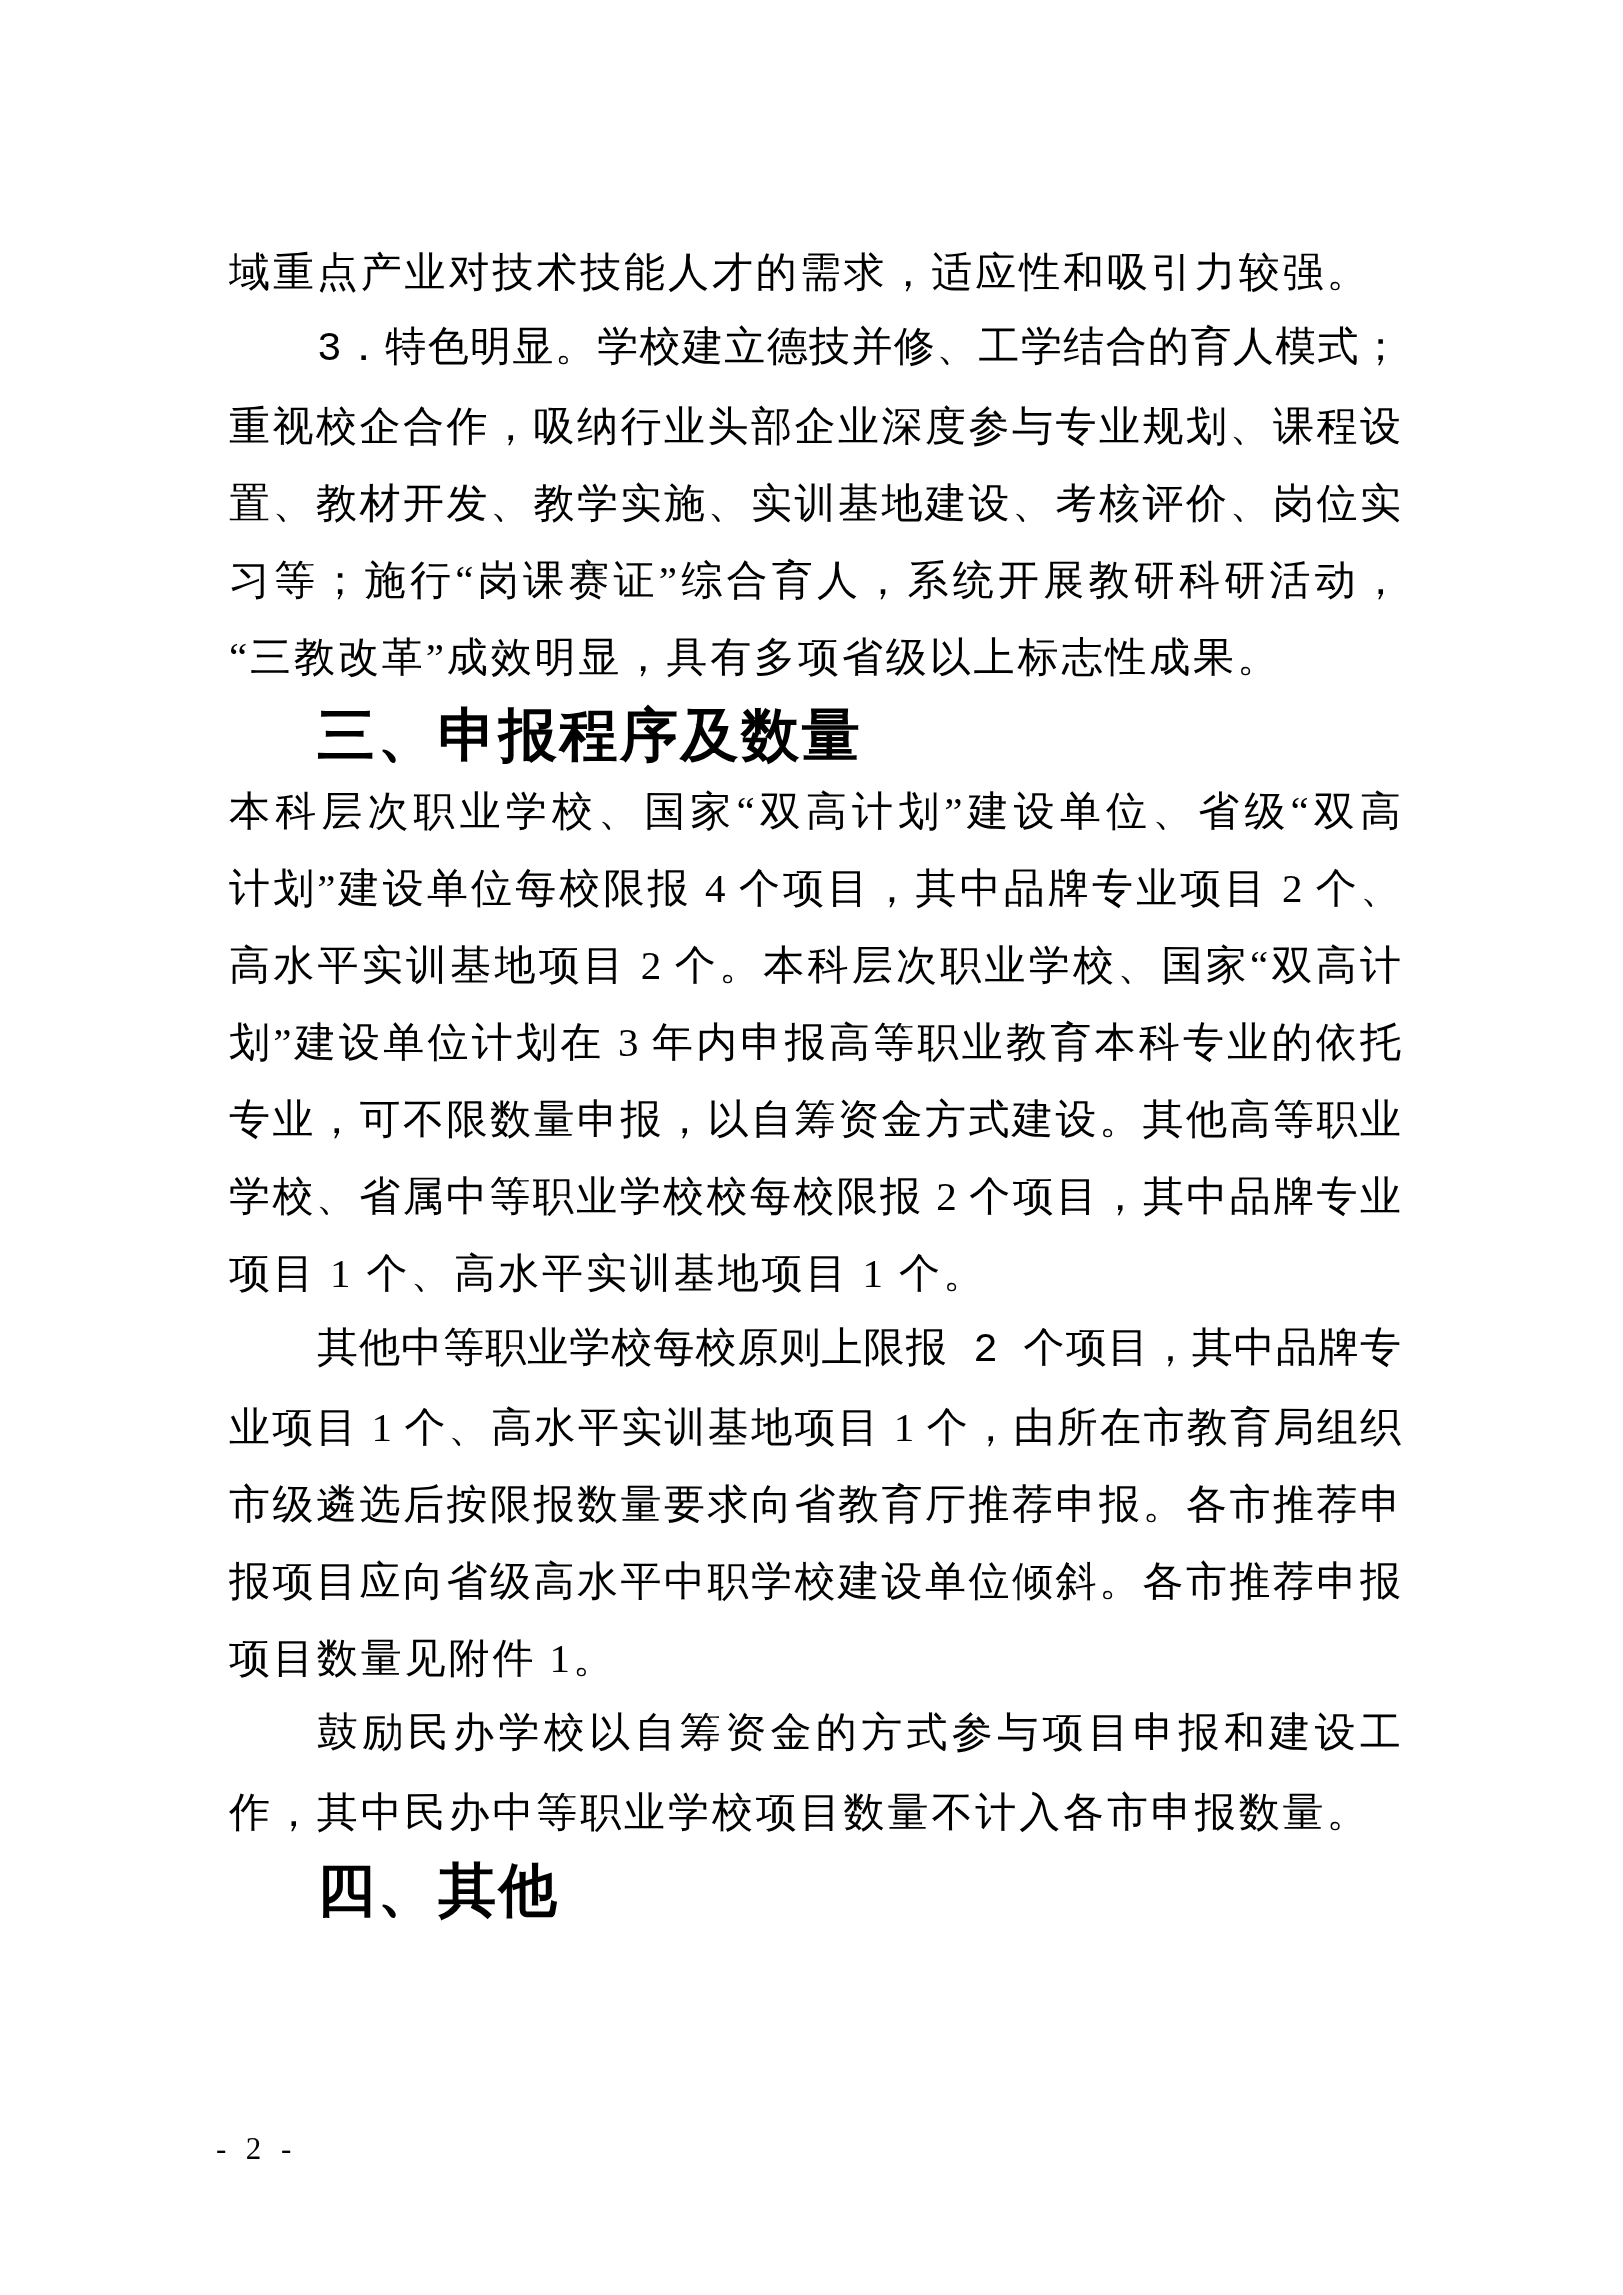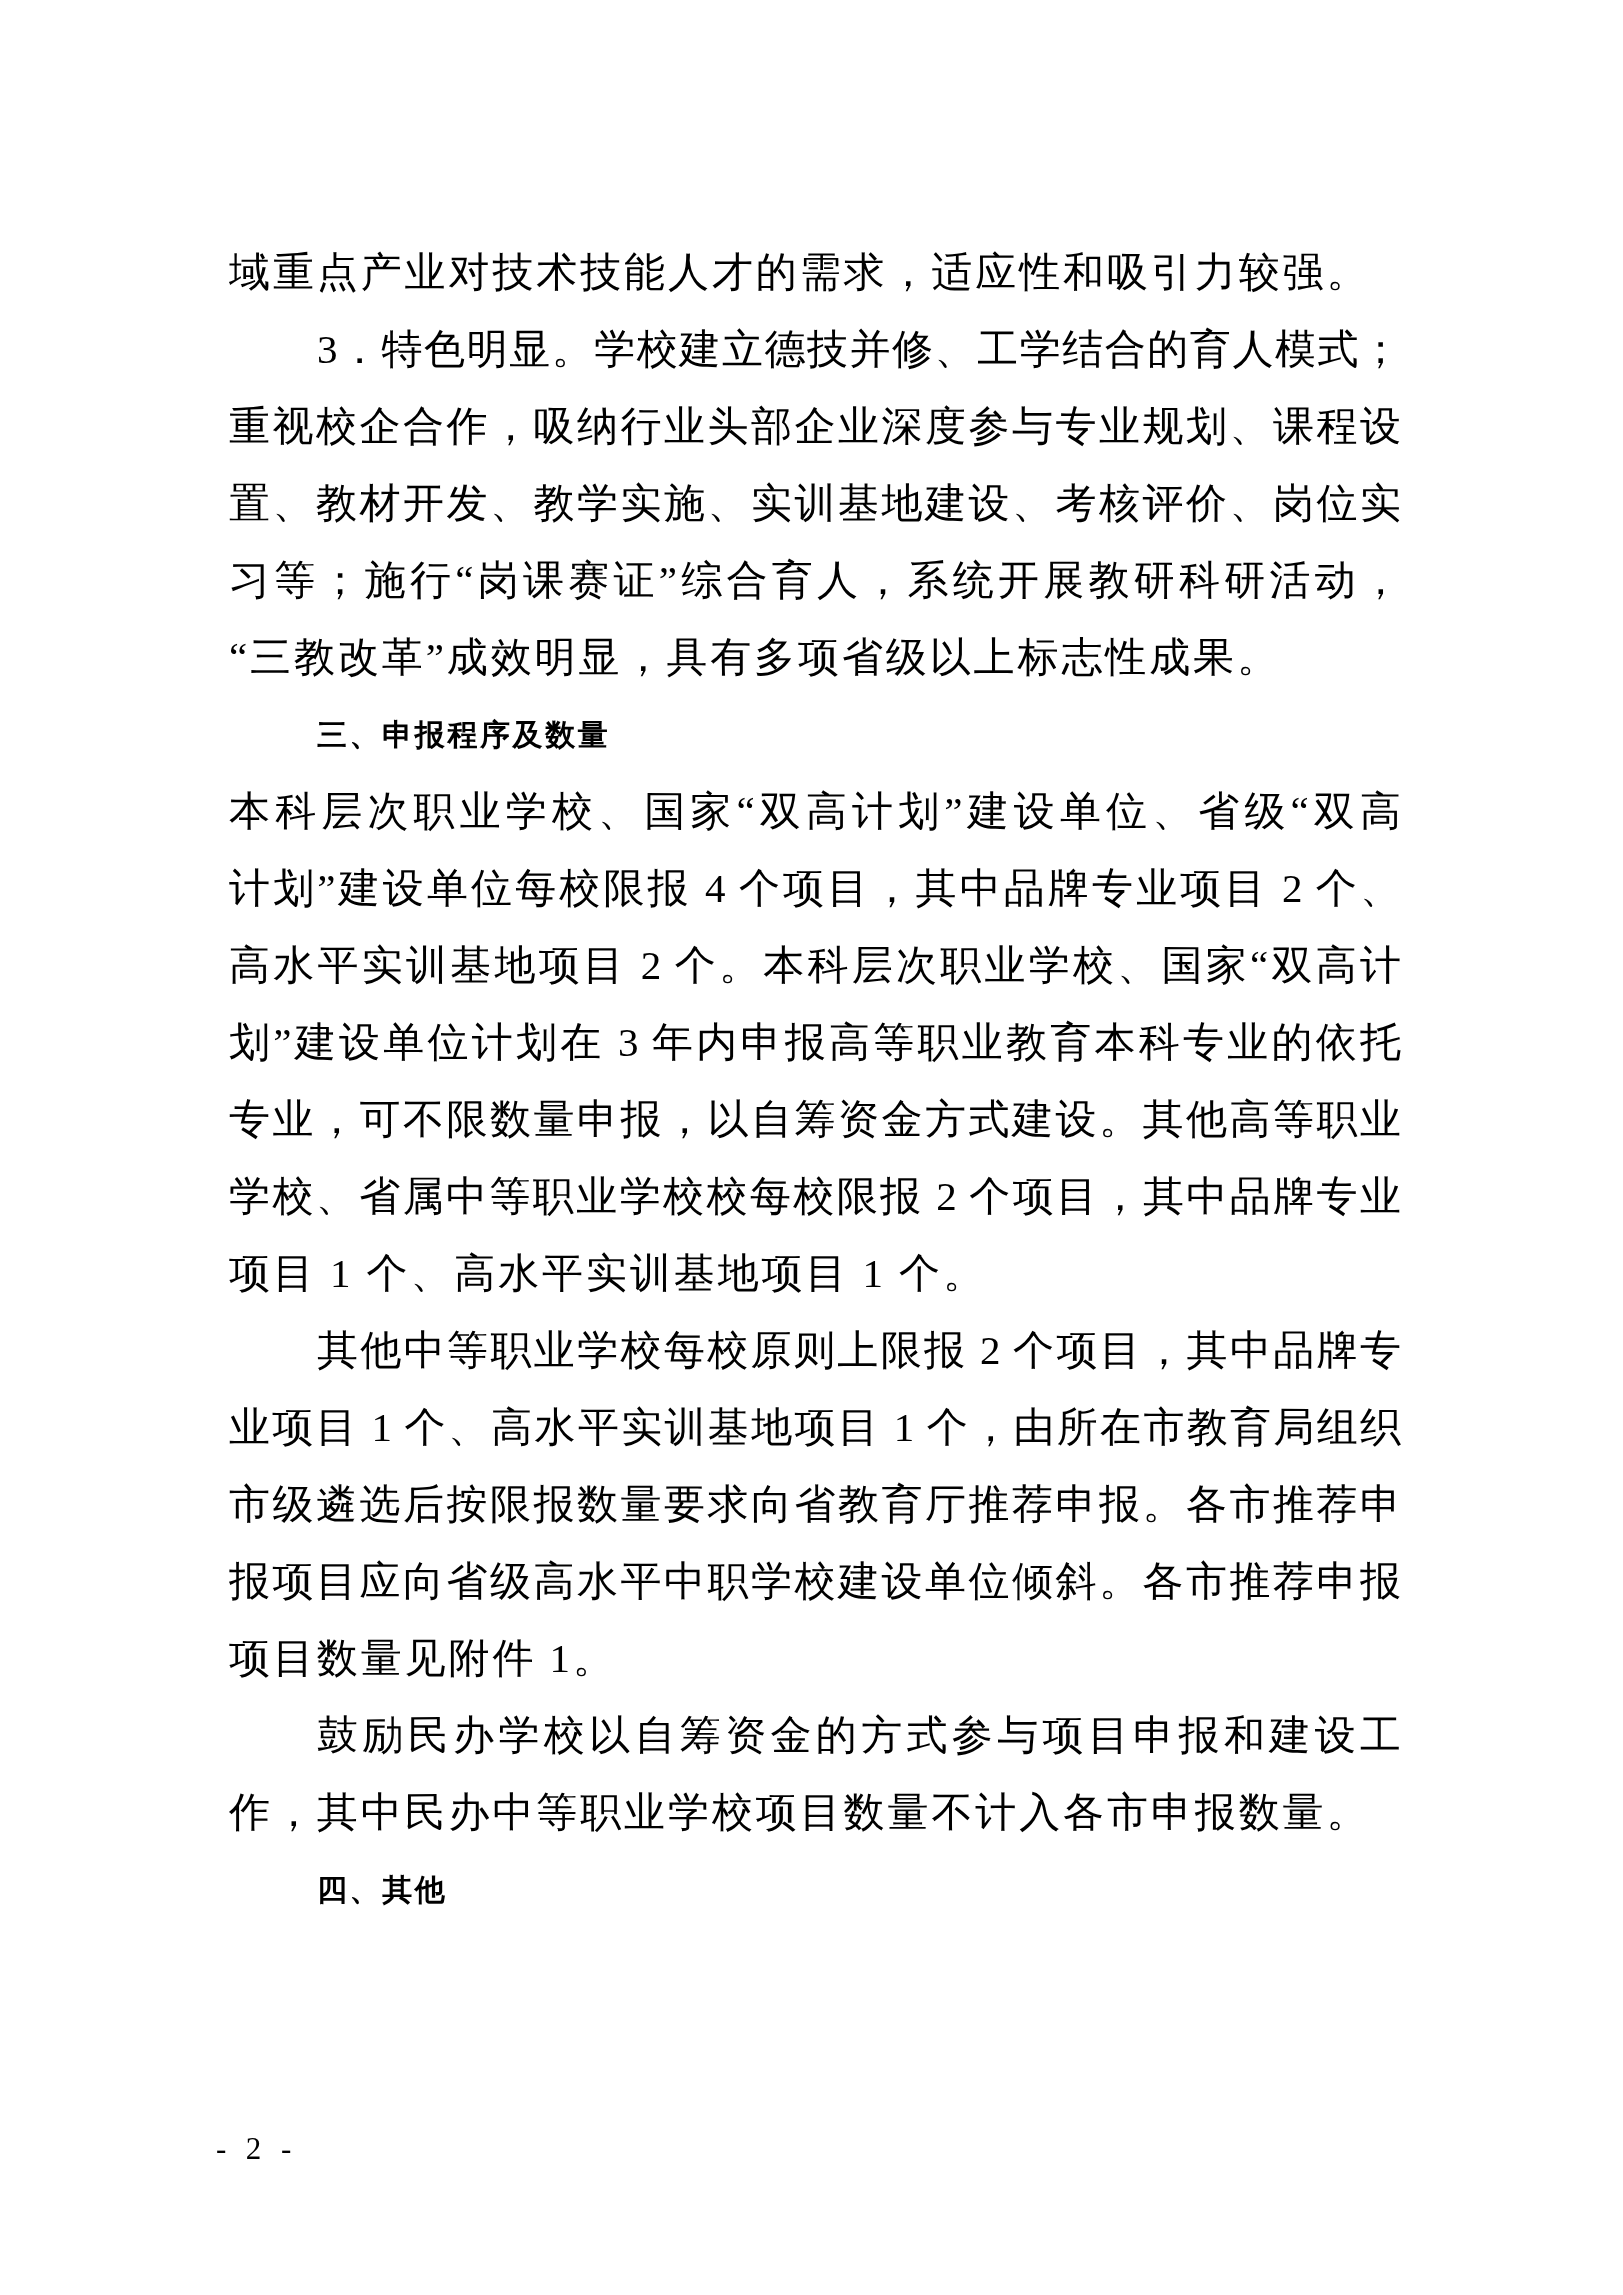--- a/index.html
+++ b/index.html
@@ -36,26 +36,27 @@
     text-align-last: justify;
   }
   
   .line.end {
     text-align: left;
     letter-spacing: 2.9px;
   }
   
   .line.indent {
     text-indent: 88px;
+    font-family: Liberation Mono, monospace;
   }
   
   .line.heading {
     font-family: "Liberation Sans", "DejaVu Sans", sans-serif;
     font-weight: bold;
-    font-size: 30px;
+    font-size: 58px;
     letter-spacing: 2.6px;
     text-align: left;
   }
   .page-footer {
     position: absolute;
     left: 216px;
     top: 2129px;
     font-family: "Liberation Serif", "DejaVu Serif", serif;
     font-size: 31px;
     line-height: 39px;

